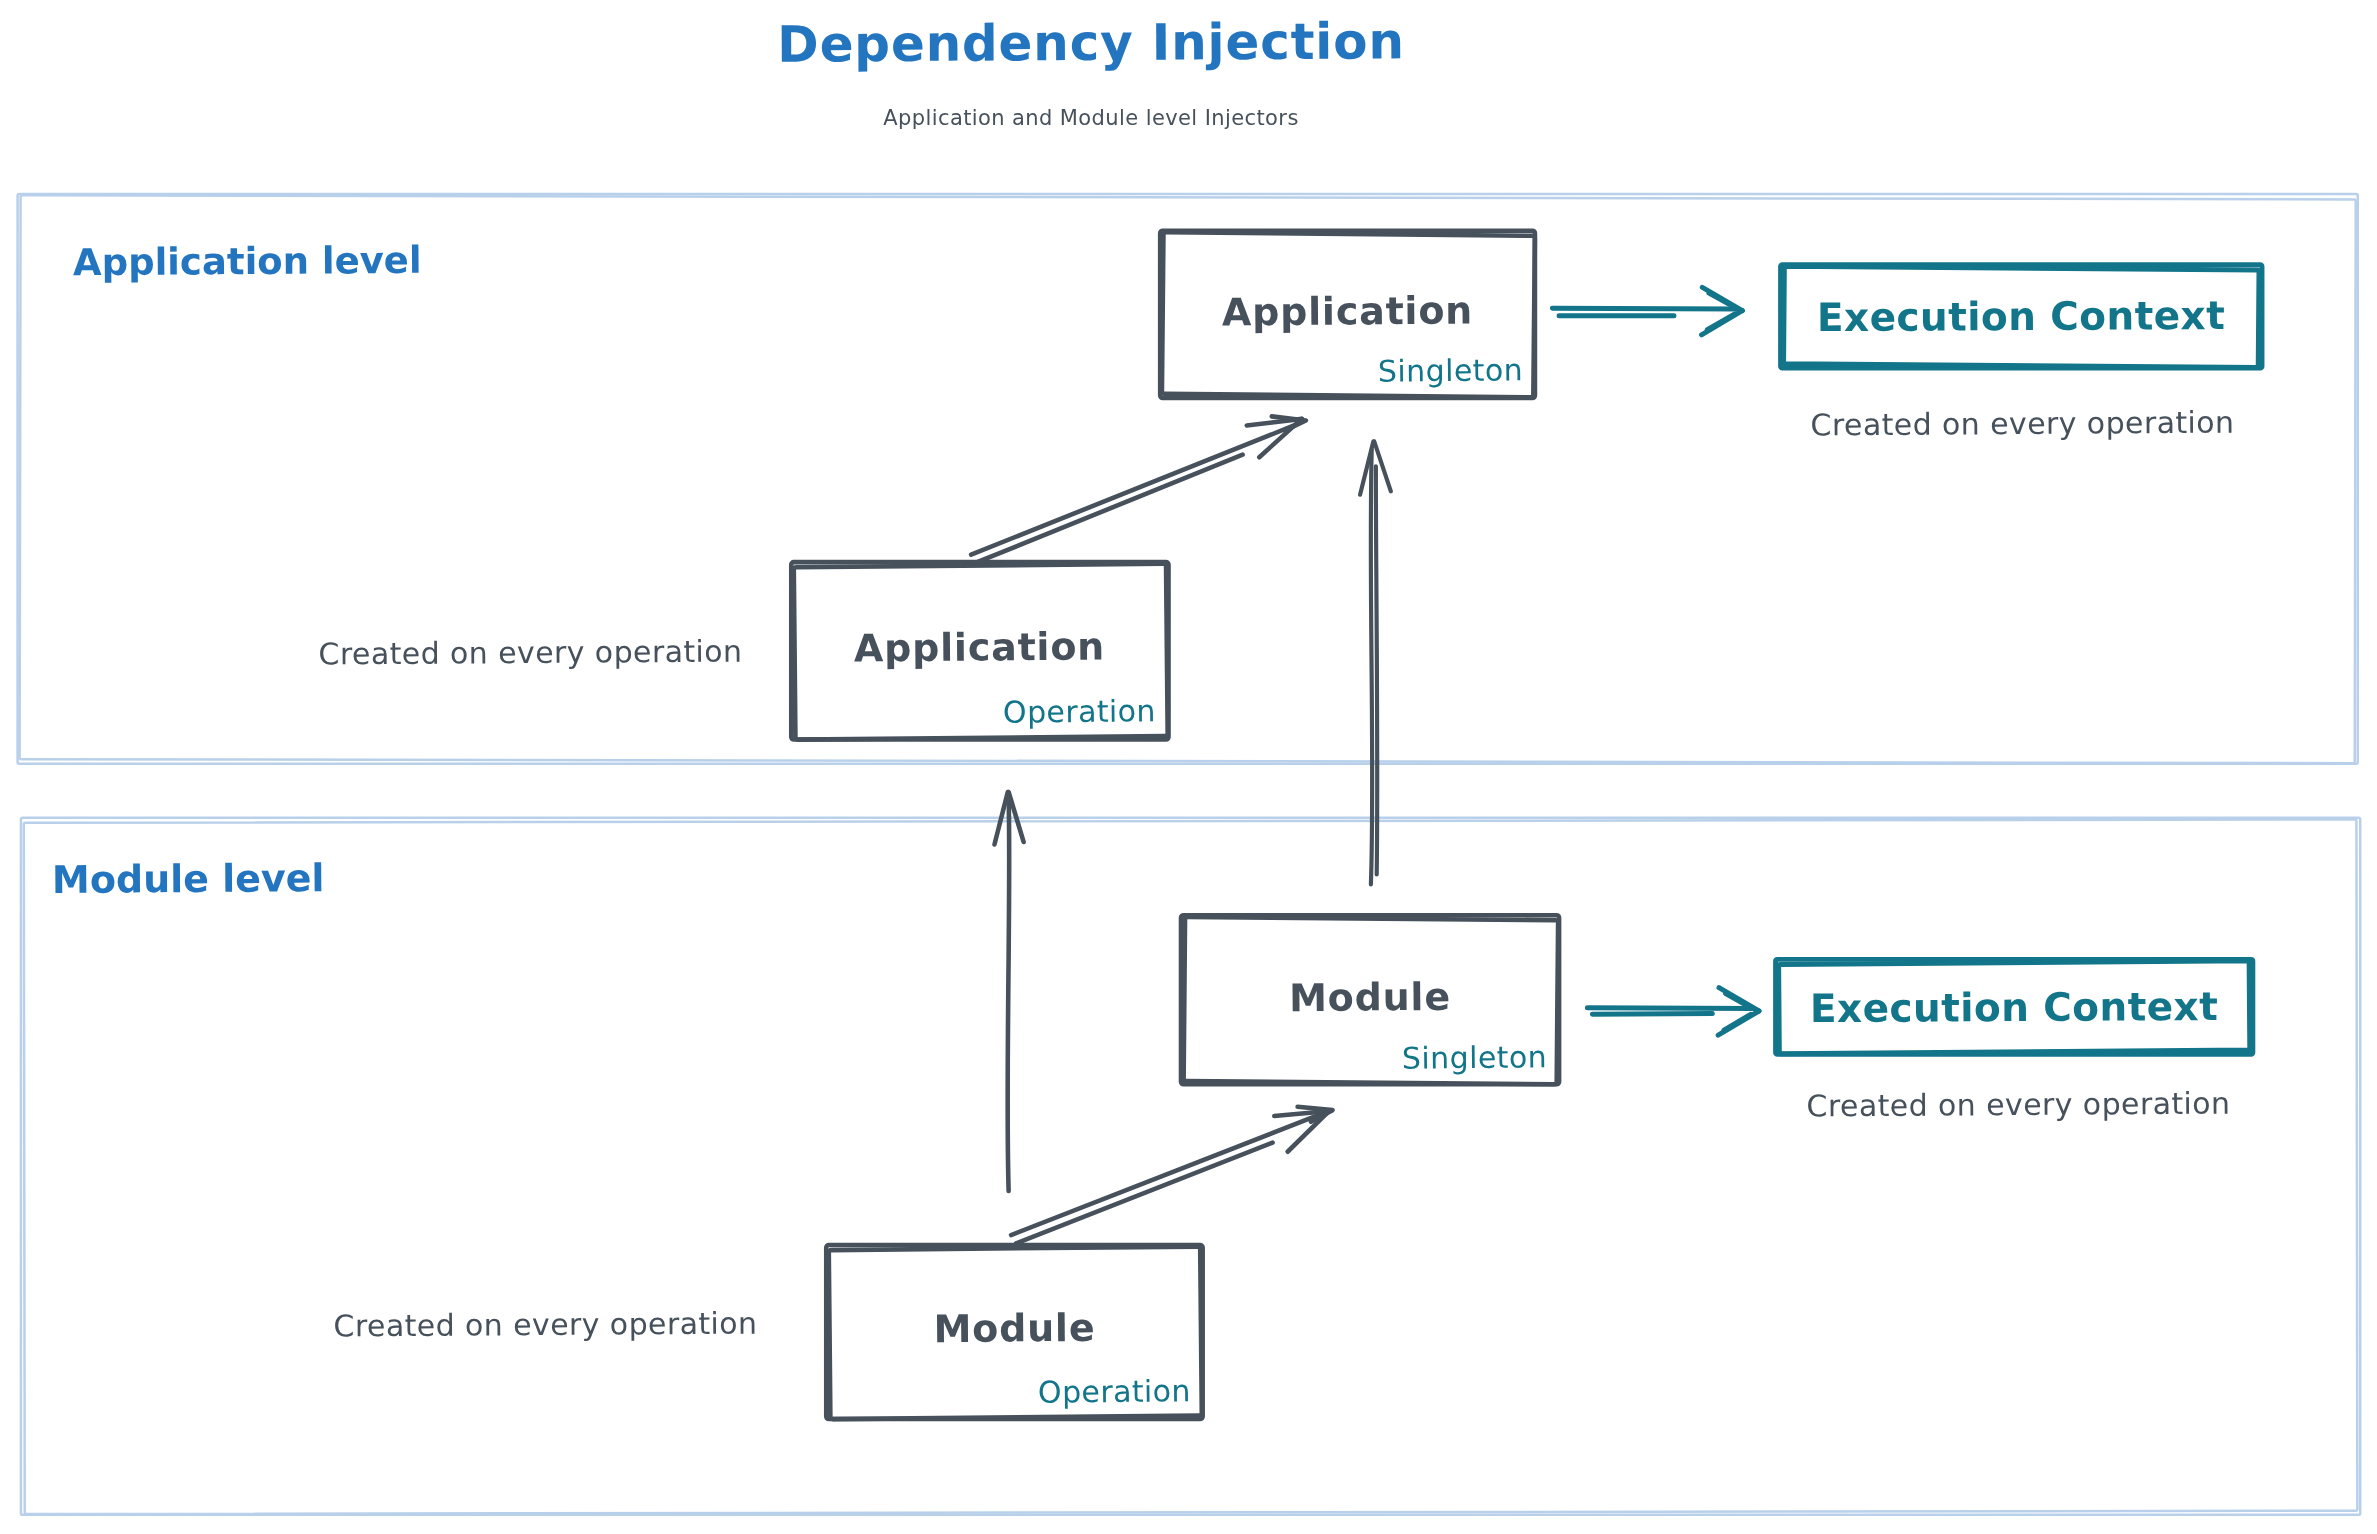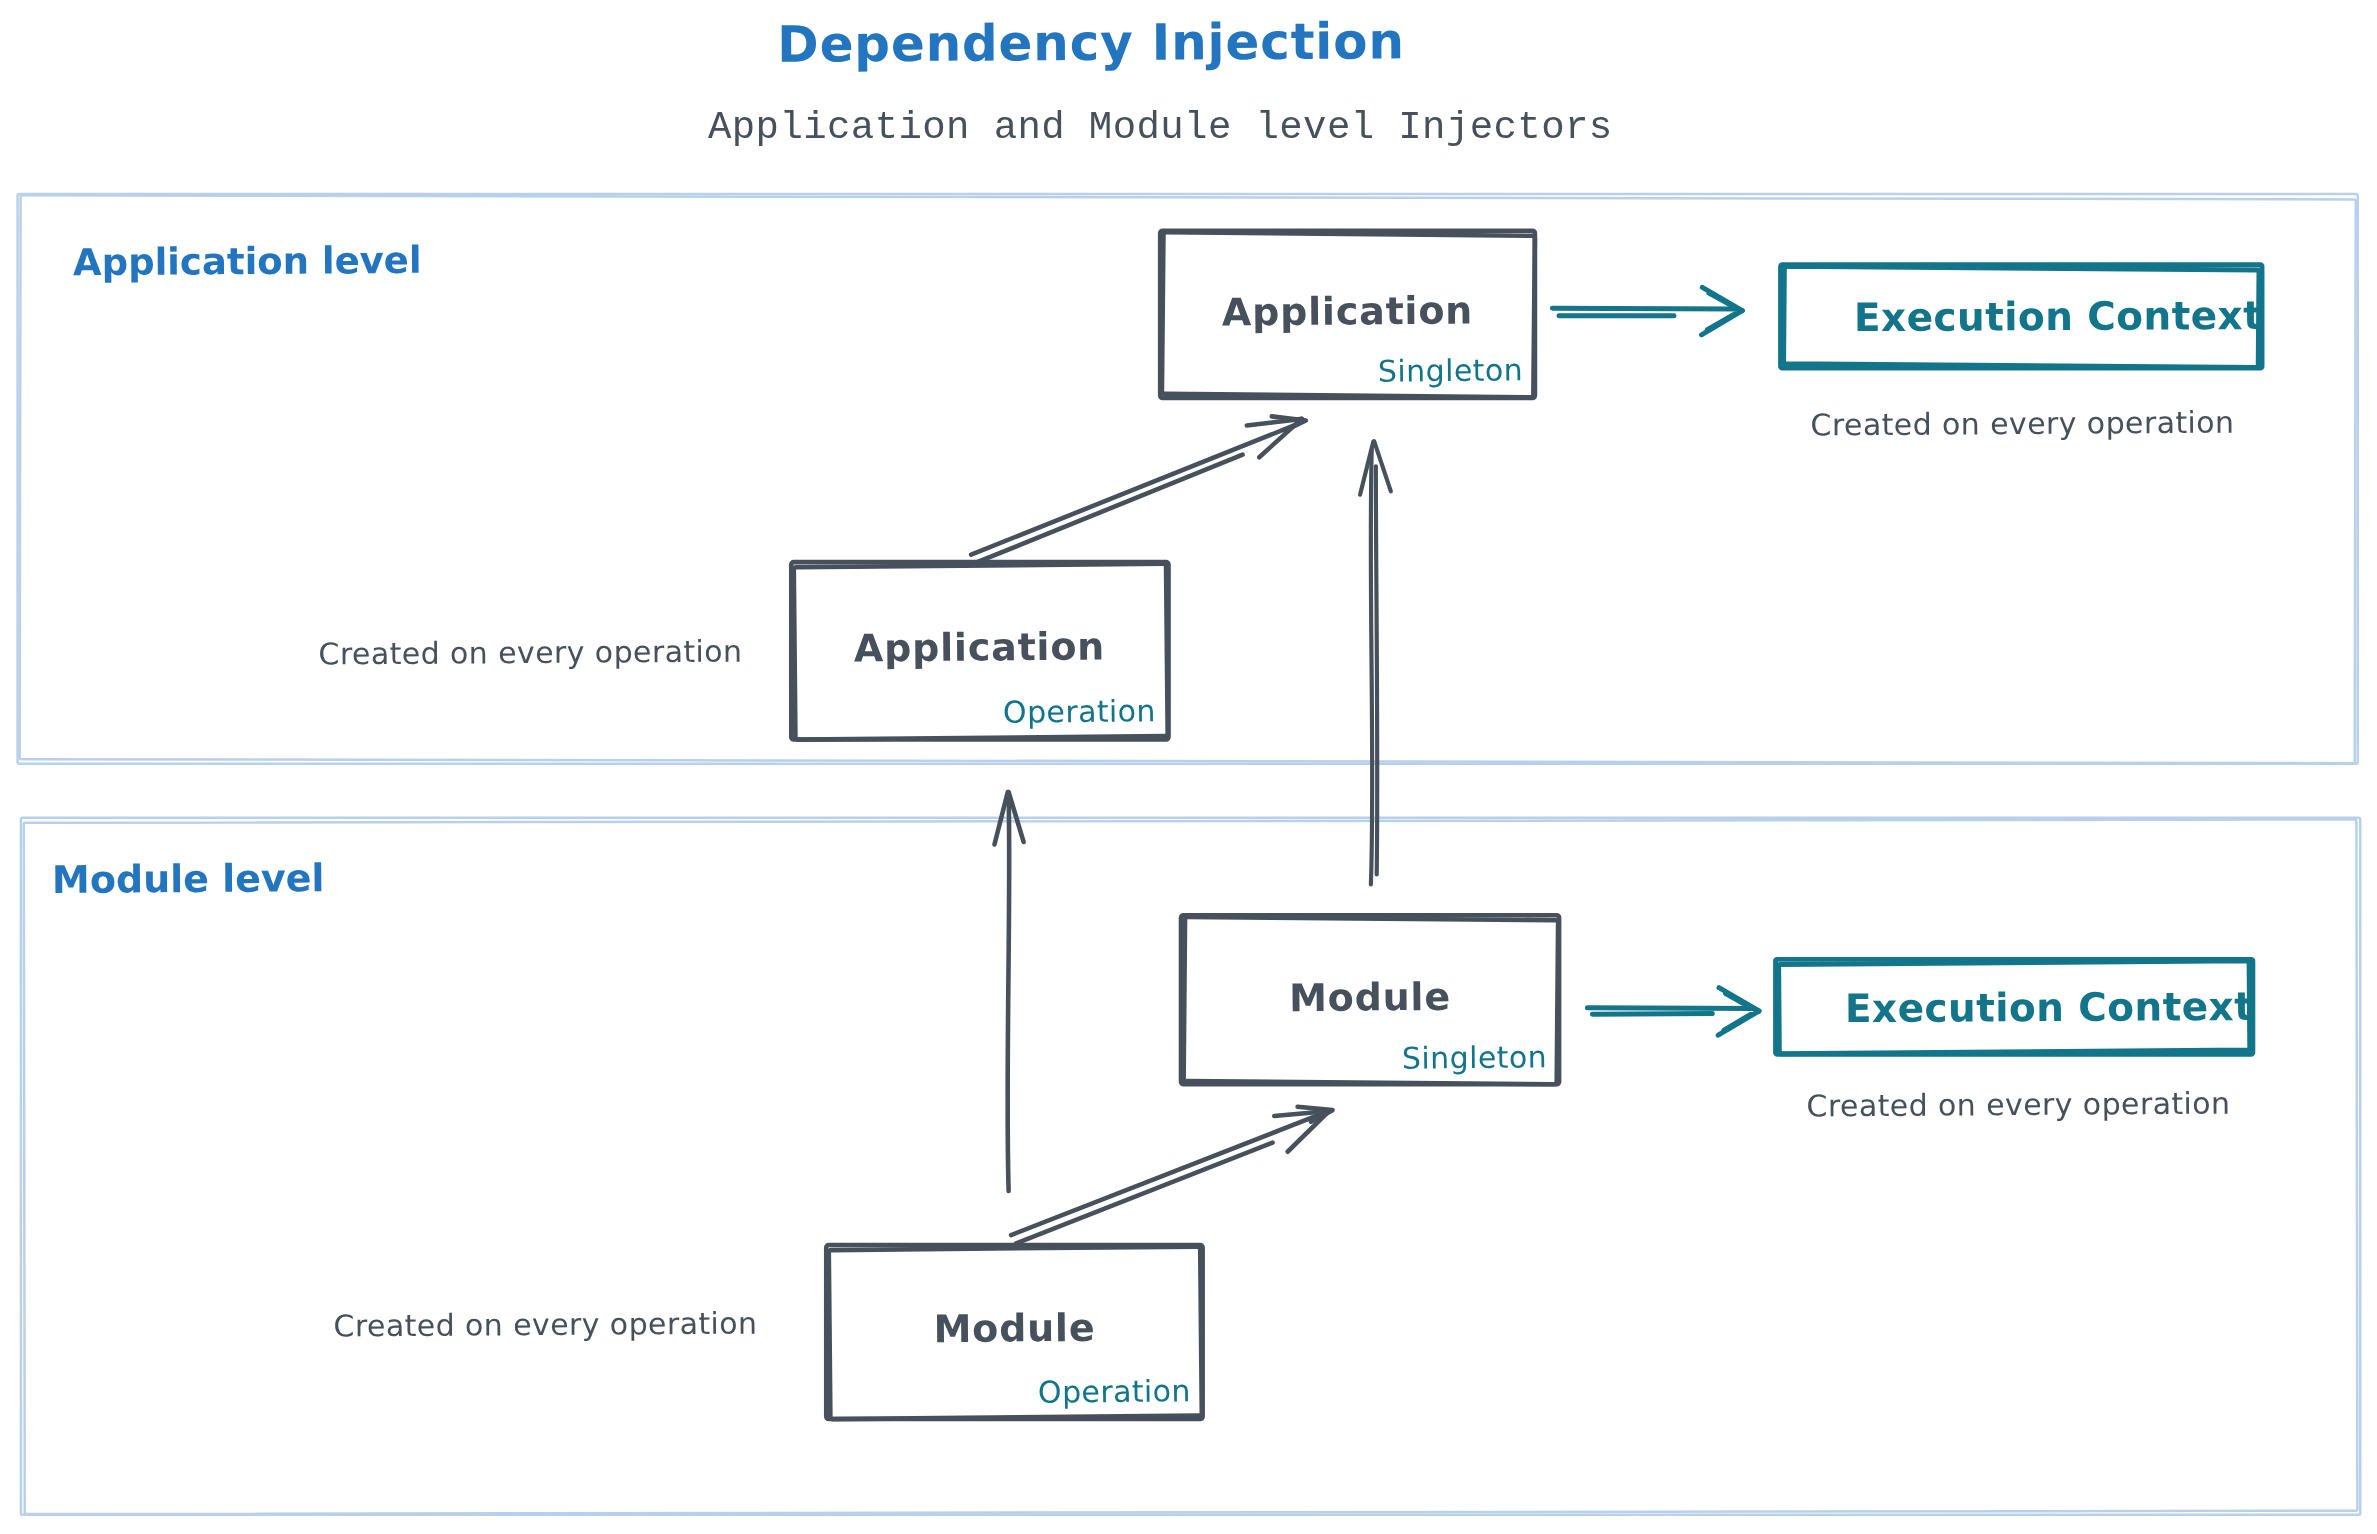--- a/index.html
+++ b/index.html
@@ -6,32 +6,32 @@
   body{
     width:2377px;height:1534px;position:relative;overflow:hidden;
     font-family:"DejaVu Sans","Liberation Sans",sans-serif;
   }
   .layer{position:absolute;left:0;top:0;}
   .txt{position:absolute;white-space:nowrap;line-height:1.15;}
   .center{text-align:center;}
   .blue{color:#2475c0;}
   .ink{color:#47515c;}
   .title{font-size:50px;font-weight:bold;letter-spacing:0.8px;transform:rotate(-0.3deg);}
-  .subtitle{font-size:39px;letter-spacing:0.4px;font-family:Liberation Mono, monospace;}
+  .subtitle{font-size:21px;letter-spacing:0.4px;}
   .level-label{font-weight:bold;transform:rotate(-0.4deg);}
   .node{position:absolute;}
   .node-label{
     position:absolute;left:0;right:0;top:50%;transform:translateY(-58%) rotate(-0.5deg);
     font-size:38px;font-weight:bold;letter-spacing:0.8px;text-align:center;color:#47515c;
   }
   .node-scope{
     position:absolute;right:11.7px;bottom:10px;font-size:30px;color:#12758a;
     letter-spacing:0.4px;transform:rotate(-0.6deg);
   }
-  .exec{position:absolute;display:flex;align-items:center;justify-content:flex-end;}
+  .exec{position:absolute;display:flex;align-items:center;justify-content:center;}
   .exec-label{font-size:39px;font-weight:bold;color:#12758a;letter-spacing:0.4px;transform:rotate(-0.3deg);}
   .note{font-size:30px;color:#47515c;letter-spacing:0.4px;transform:rotate(-0.4deg);}
 </style>
 </head>
 <body>
 
 <svg class="layer" width="2377" height="1534" viewBox="0 0 2854 1842">
 
   <g stroke="#b8d0ea" stroke-width="3" fill="none" stroke-linecap="round" stroke-linejoin="round">
     <rect x="21" y="233" width="2810" height="684" rx="2"></rect>

